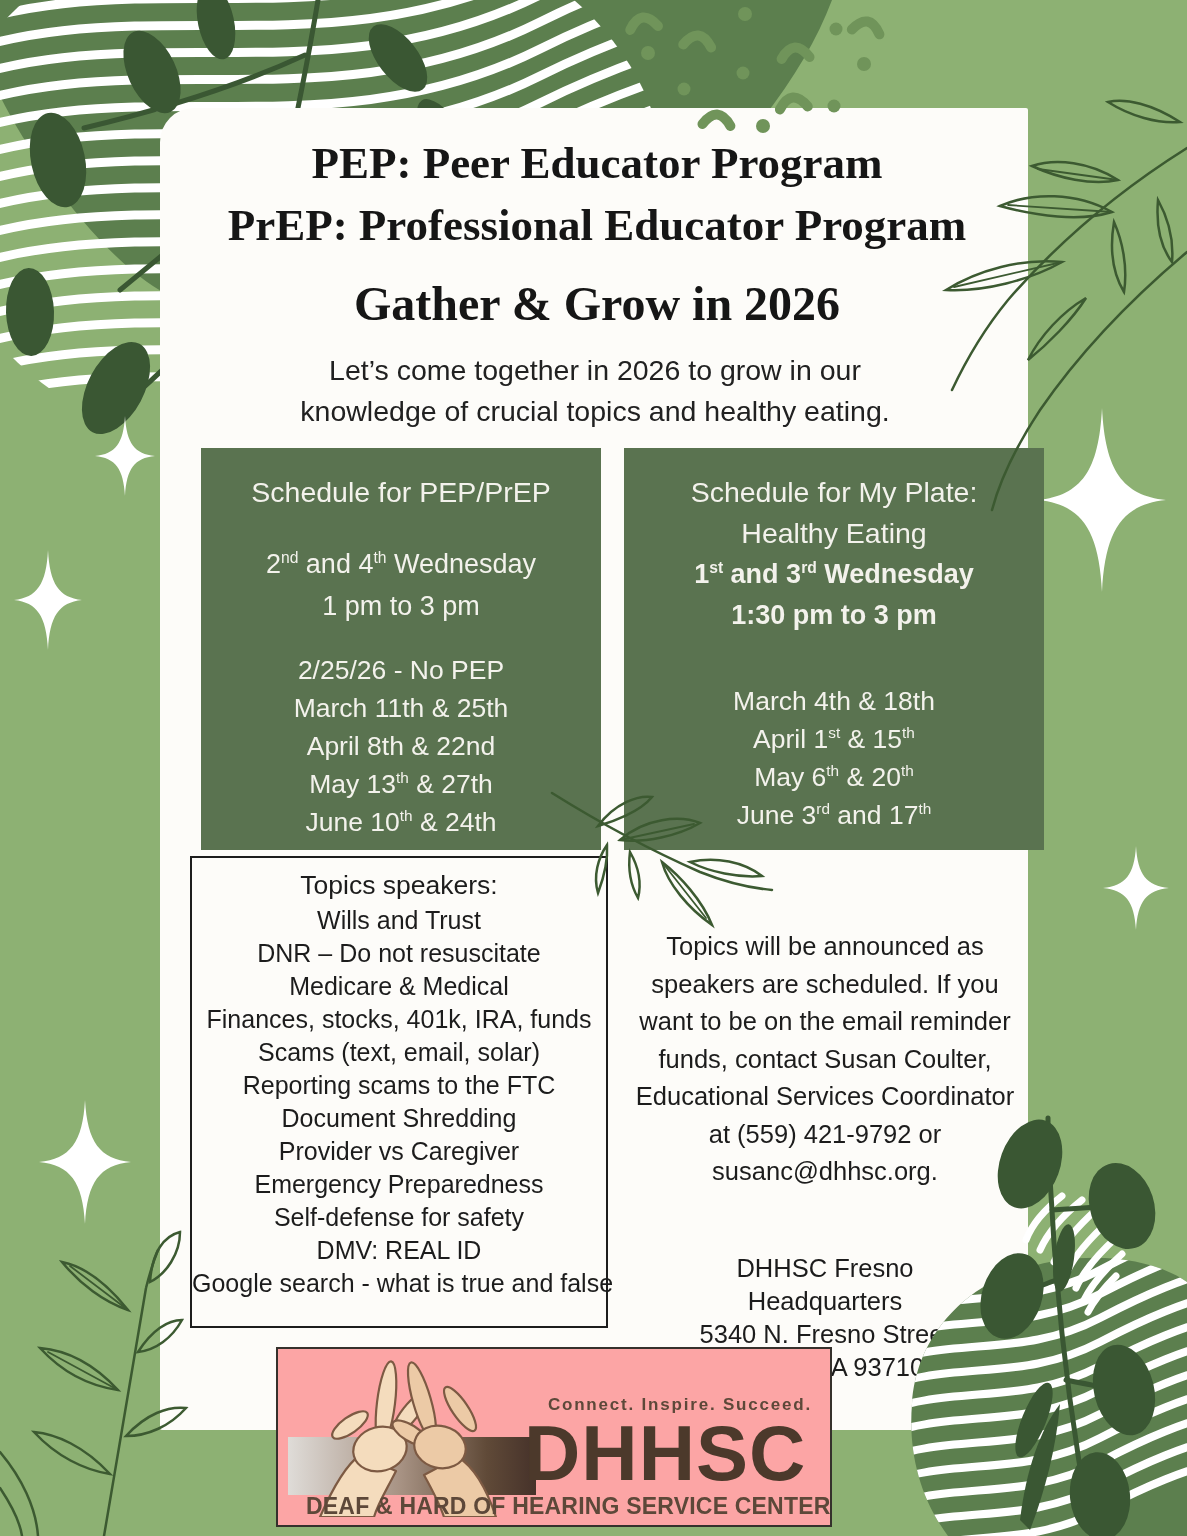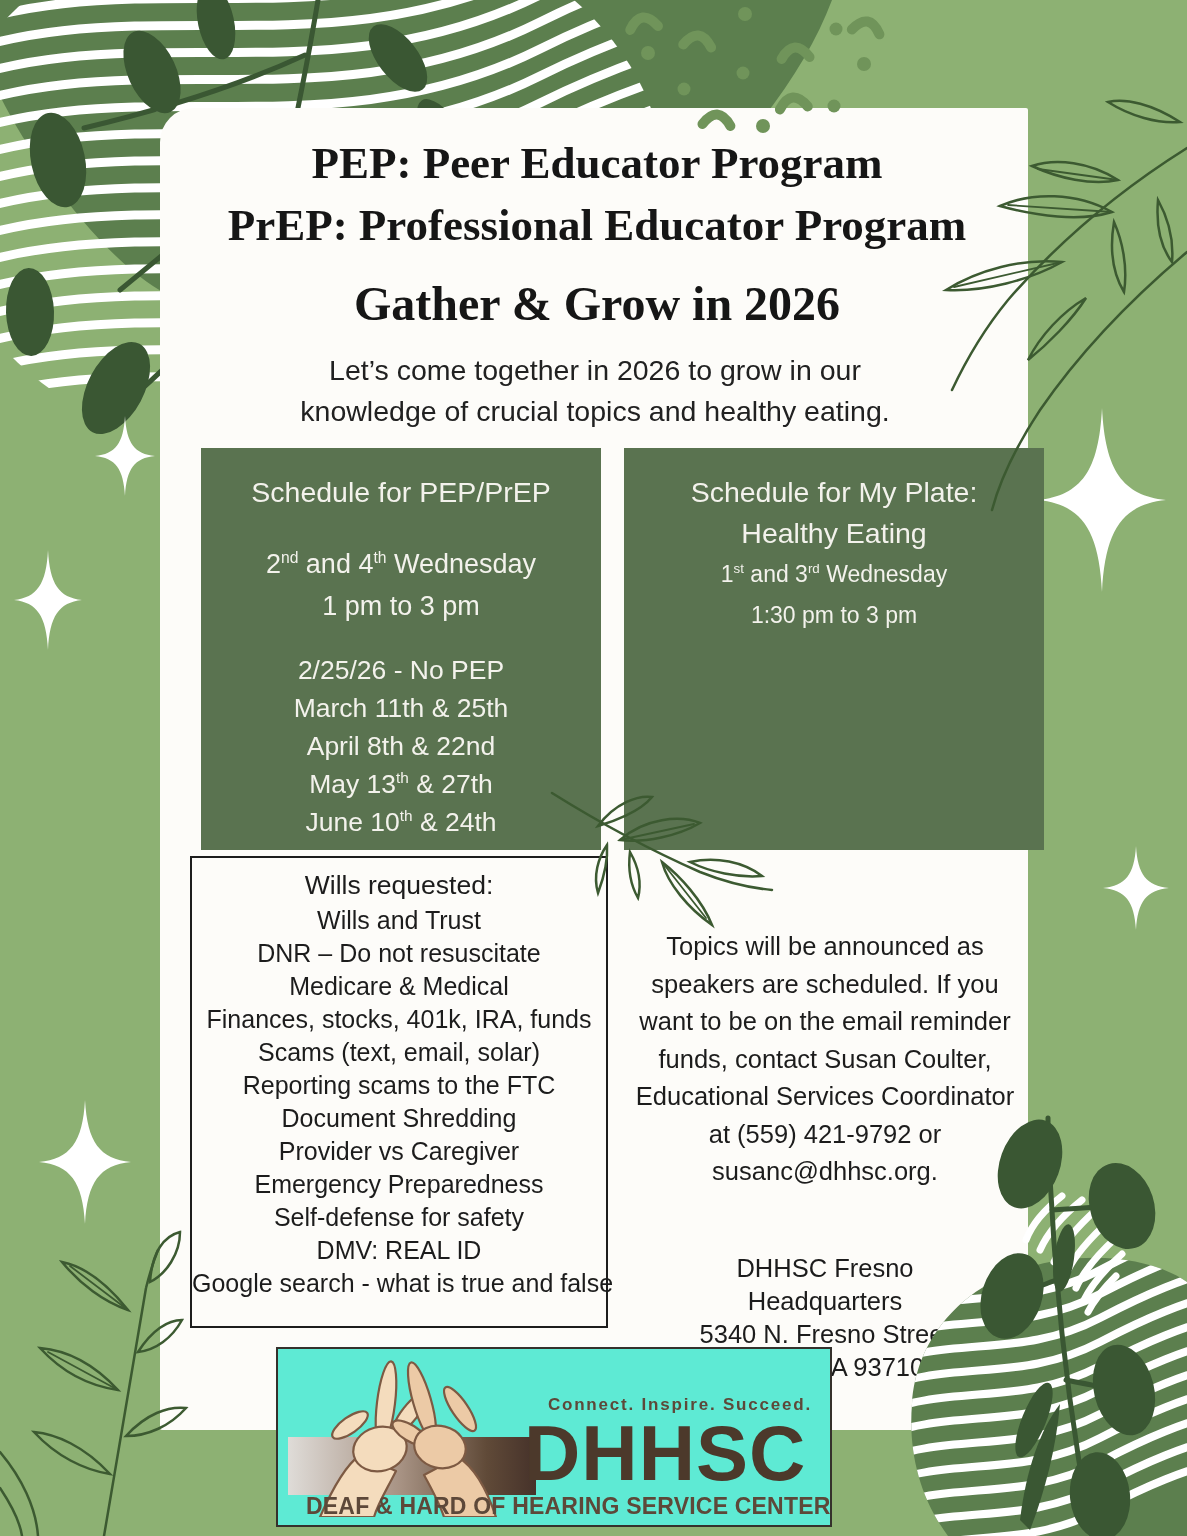--- a/index.html
+++ b/index.html
@@ -24,36 +24,36 @@
     font-size:28.5px;line-height:41px;color:#212121;}
   .intro div{white-space:nowrap;}
   .panel{position:absolute;top:448px;height:402px;background:var(--panel-green,#5a7350);
     z-index:2;text-align:center;color:var(--panel-text,#f3f2ec);margin-left:16px;}
   .panel-left{left:185px;width:400px;}
   .panel-right{left:608px;width:420px;}
   .p-heading{margin-top:24px;font-size:28.5px;line-height:41px;}
   .p-heading div,.p-when div,.p-dates div{white-space:nowrap;}
   .panel-left .p-when{margin-top:30px;font-size:27px;line-height:42px;}
   .panel-left .p-dates{margin-top:24px;font-size:26.5px;line-height:38px;}
-  .panel-right .p-when{margin-top:0;font-size:23px;line-height:41px;}
+  .panel-right .p-when{margin-top:0;font-size:27px;line-height:41px;font-weight:bold;}
   .panel-right .p-dates{margin-top:46px;font-size:26.5px;line-height:38px;}
   sup{font-size:58%;line-height:0;vertical-align:super;}
   .topics{position:absolute;left:190px;top:856px;width:418px;height:472px;z-index:2;
     border:2px solid #1d1d1d;box-sizing:border-box;text-align:center;color:#1c1c1c;background:transparent;}
   .topics-heading{margin-top:10px;font-size:26.5px;line-height:34px;}
   .topic-list{margin-top:2px;}
   .topic-list div{font-size:25px;line-height:33px;white-space:nowrap;}
   .contact{position:absolute;left:618px;top:928px;width:414px;z-index:2;text-align:center;
     font-size:25.5px;line-height:37.5px;color:#1c1c1c;}
   .contact div{white-space:nowrap;}
   .address{position:absolute;left:618px;top:1252px;width:414px;z-index:2;text-align:center;
     font-size:25.5px;line-height:33px;color:#1c1c1c;}
   .address div{white-space:nowrap;}
   .logo{position:absolute;left:276px;top:1347px;width:556px;height:180px;z-index:5;
-    background:#5eead4;border:2px solid #35312c;box-sizing:border-box;}
+    background:#fca5a5;border:2px solid #35312c;box-sizing:border-box;}
   .logo .band{position:absolute;left:10px;top:88px;width:248px;height:58px;z-index:1;
     background:linear-gradient(90deg,#dfdcd8 0%,#a89384 45%,#604a38 80%,#46322a 100%);}
   .logo .hands{position:absolute;left:20px;top:2px;width:250px;height:166px;z-index:2;}
   .logo .tagline{position:absolute;right:18px;top:46px;z-index:3;font-size:17px;font-weight:700;
     letter-spacing:1.8px;color:var(--brown,#5d4839);white-space:nowrap;}
   .logo .acronym{position:absolute;left:246px;top:62px;z-index:3;font-size:78px;font-weight:800;
     letter-spacing:1px;line-height:84px;color:var(--brown-dark,#4c392b);white-space:nowrap;}
   .logo .orgname{position:absolute;left:28px;right:8px;bottom:5px;z-index:3;text-align:center;
     font-size:23px;font-weight:700;letter-spacing:0.2px;color:var(--brown,#5d4839);white-space:nowrap;}
 </style>
@@ -154,24 +154,30 @@
 
   <section class="panel panel-right">
     <div class="p-heading">
         <div>Schedule for My Plate:</div>
         <div>Healthy Eating</div>
       </div>
     <div class="p-when">
         <div>1<sup>st</sup> and 3<sup>rd</sup> Wednesday</div>
         <div>1:30 pm to 3 pm</div>
       </div>
+    <div class="p-dates">
+        <div>March 4th &amp; 18th</div>
+        <div>April 1<sup>st</sup> &amp; 15<sup>th</sup></div>
+        <div>May 6<sup>th</sup> &amp; 20<sup>th</sup></div>
+        <div>June 3<sup>rd</sup> and 17<sup>th</sup></div>
+      </div>
   </section>
 
   <section class="topics">
-    <div class="topics-heading">Wills requested:</div>
+    <div class="topics-heading">Topics speakers:</div>
     <div class="topic-list">
         <div>Wills and Trust</div>
         <div>DNR – Do not resuscitate</div>
         <div>Medicare &amp; Medical</div>
         <div>Finances, stocks, 401k, IRA, funds</div>
         <div>Scams (text, email, solar)</div>
         <div>Reporting scams to the FTC</div>
         <div>Document Shredding</div>
         <div>Provider vs Caregiver</div>
         <div>Emergency Preparedness</div>

